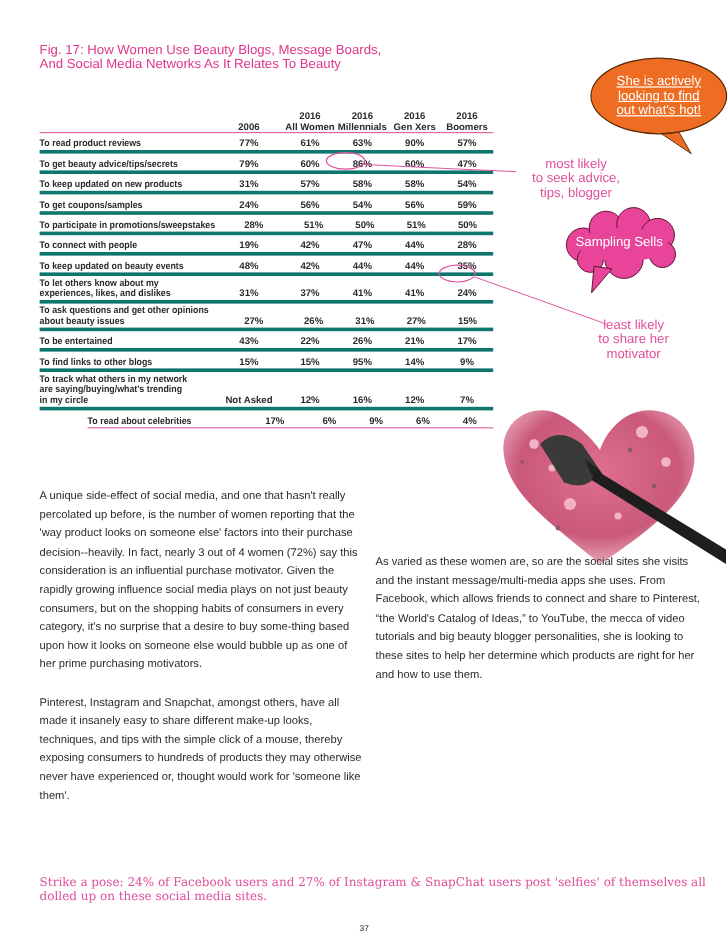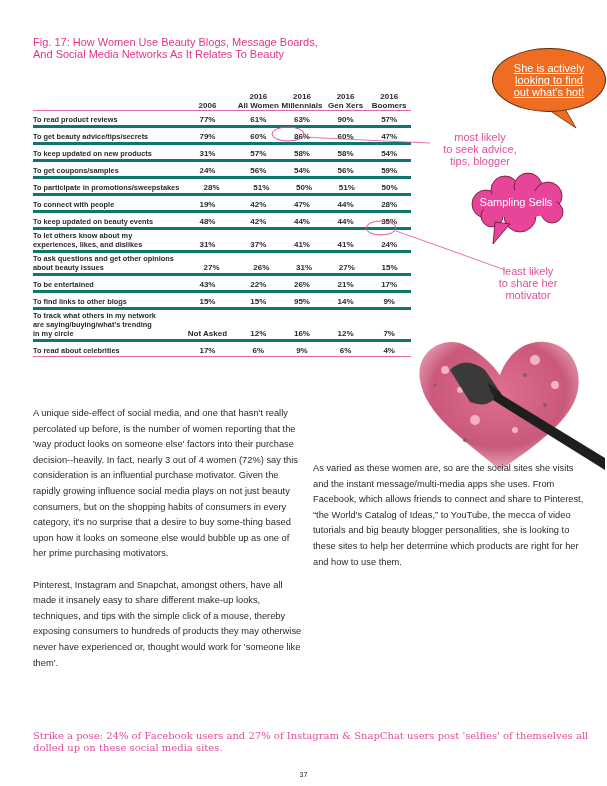--- a/index.html
+++ b/index.html
@@ -2,21 +2,21 @@
 <html><head>
 <meta charset="utf-8">
 <style>
   html, body { margin:0; padding:0; background:#ffffff; }
   body { width:607px; height:786px; position:relative; overflow:hidden; font-family:"Liberation Sans", sans-serif; color:#222; }
   .fig-title { position:absolute; left:33px; top:36px; width:340px; color:#e0358a; font-family:"Liberation Sans", sans-serif; font-weight:normal; font-size:11px; line-height:12px; }
   .tbl { position:absolute; left:33px; top:88px; width:378px; font-family:"Liberation Sans", sans-serif; font-size:8px; color:#2a2a2a; }
   .tbl-head { display:flex; align-items:flex-end; height:22px; border-bottom:1px solid #e06aa6; font-weight:bold; font-size:8px; }
   .tbl-head .c { line-height:9px; }
   .row { display:flex; align-items:flex-end; border-bottom:3px solid #0f766e; padding:1px 0 1px 0; min-height:12px; }
-  .row:last-child { border-bottom:1px solid #e06aa6; }
+  .row:last-child { border-bottom:1px solid #e06aa6;margin-left:40px; }
   .lab { width:150px; line-height:9px; font-weight:bold; transform:scaleX(0.92); transform-origin:left; white-space:nowrap; }
   .c { width:45px; text-align:center; font-weight:bold; line-height:9px; }
   .c.first { width:60px; }
   .annot { position:absolute; color:#e04f9c; font-size:11px; line-height:12px; text-align:center; }
   .bubble-orange { position:absolute; left:492px; top:48px; width:112px; height:62px; background:#ef6d22; border:1px solid #5a2a0a; border-radius:50%; color:#fff; font-size:11px; line-height:12px; display:flex; align-items:center; justify-content:center; text-align:center;text-decoration:underline; }
   .cloud { position:absolute; left:468px; top:182px; width:96px; height:40px; color:#fff; font-size:11px; display:flex; align-items:center; justify-content:center;text-align:center; }
   .body-text { position:absolute; font-size:9.3px; line-height:15.6px; color:#2b2b2b; }
   .body-text p { margin:0 0 15.6px 0; }
   .pull { position:absolute; left:33px; top:730px; width:560px; color:#e04f9c; font-family:"DejaVu Serif", serif; font-size:10px; line-height:12px; }
   .pagenum { position:absolute; left:0; width:607px; top:771px; text-align:center; font-size:7px; color:#222; }

